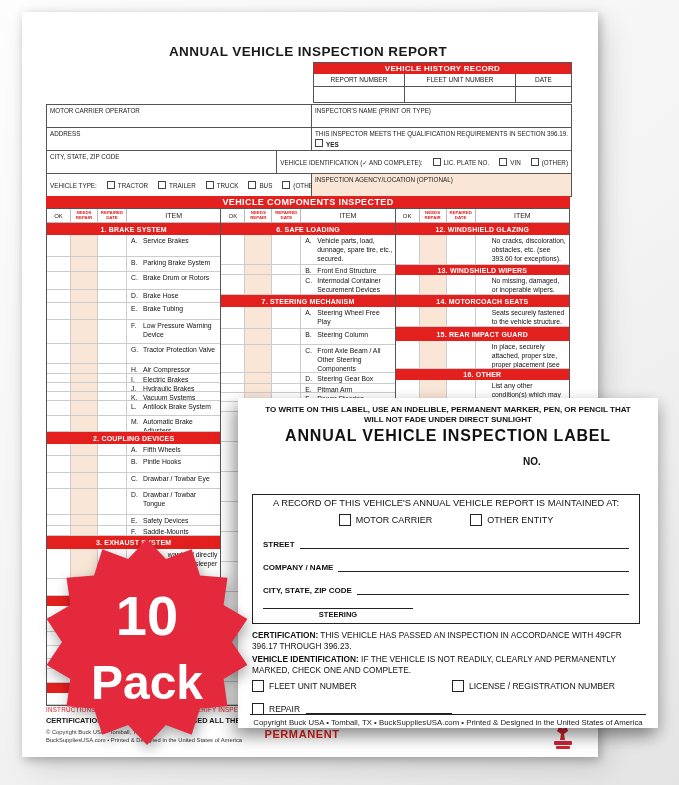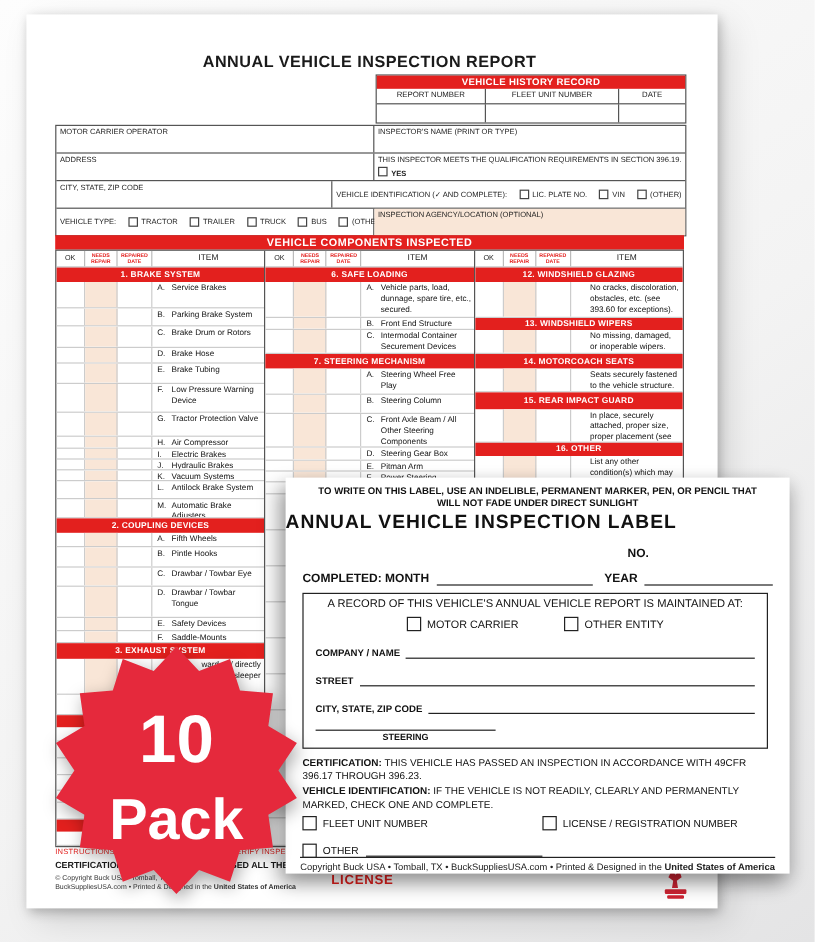--- a/index.html
+++ b/index.html
@@ -52,28 +52,28 @@
   .ltr{width:12px;flex:none;}
   .txt{flex:1;}
   .c-it.desc{display:block;padding-left:16px;}
   .c-it.frag{display:block;text-align:right;white-space:pre-line;padding-right:3px;}
   
   .instructions{position:absolute;left:24px;top:694px;font-size:6.3px;color:#e3201e;letter-spacing:.2px;}
   .instructions .chk{color:#666;font-weight:bold;margin-left:6px;}
   .certline{position:absolute;left:24px;top:704px;width:540px;font-size:7.4px;font-weight:bold;color:#1a1a1a;white-space:nowrap;}
   .copy1{position:absolute;left:24px;top:717px;font-size:5.8px;color:#333;}
   .copy2{position:absolute;left:24px;top:725px;font-size:5.8px;color:#333;}
-  .copy2 .b,.lbl-foot .b{font-weight:bold;margin-top:16px;}
+  .copy2 .b,.lbl-foot .b{font-weight:normal;margin-top:16px;}
   .original{position:absolute;left:225px;top:716px;width:110px;text-align:center;font-size:11px;font-weight:bold;color:#e3201e;letter-spacing:.6px;}
   .buck-logo{position:absolute;left:528px;top:712px;}
   
   .label-card{position:absolute;left:238px;top:398px;width:420px;height:330px;background:#fff;z-index:2;
               box-shadow:-6px 8px 16px rgba(0,0,0,.33), 3px 6px 14px rgba(0,0,0,.18);color:#111;}
   .lbl-notice{position:absolute;left:24px;top:7px;width:372px;text-align:center;font-size:8px;font-weight:bold;line-height:1.3;}
-  .lbl-title{position:absolute;left:0;top:29px;width:100%;text-align:left;font-size:16px;font-weight:bold;letter-spacing:.8px;}
+  .lbl-title{position:absolute;left:0;top:29px;width:100%;text-align:center;font-size:16px;font-weight:bold;letter-spacing:.8px;}
   .lbl-no{position:absolute;left:285px;top:58px;font-size:10px;font-weight:bold;}
   .lbl-completed{position:absolute;left:14px;top:79px;width:392px;display:flex;align-items:flex-end;font-size:10px;font-weight:bold;}
   .u-seg{border-bottom:1px solid #222;height:10px;}
   .u-month{width:130px;margin:0 10px 0 6px;}
   .u-year{flex:1;margin-left:6px;}
   .rec-box{position:absolute;left:14px;top:96px;width:388px;height:130px;border:1.5px solid #222;box-sizing:border-box;}
   .rec-head{text-align:center;font-size:9.3px;margin-top:3px;}
   .rec-cbs{display:flex;justify-content:center;gap:38px;margin-top:6px;font-size:9px;}
   .cb-lg{display:inline-block;width:10px;height:10px;border:1.3px solid #222;background:#fff;margin-right:5px;flex:none;}
   .cb-item{display:inline-flex;align-items:center;}
@@ -721,58 +721,52 @@
               <div class="c-it desc"></div>
             </div>
           </div>
       </div>
     </div>
 
     <div class="instructions"><span>INSTRUCTIONS: MARK COLUMN ENTRIES TO VERIFY INSPECTION:</span><span class="chk">✓</span></div>
     <div class="certline"><span>CERTIFICATION:</span><span> THIS VEHICLE HAS PASSED ALL THE INSPECTION ITEMS FOR THE ANNUAL VEHICLE INSPECTION IN ACCORDANCE WITH 49 CFR PART 396.</span></div>
     <div class="copy1">© Copyright Buck USA • Tomball, TX</div>
     <div class="copy2"><span>BuckSuppliesUSA.com • Printed &amp; Designed in the </span><span class="b">United States of America</span></div>
-    <div class="original">LICENSE</div>
+    <div class="original">PERMANENT</div>
     <div class="buck-logo">
       <svg width="26" height="28" viewBox="0 0 26 28">
         <path d="M10,1 l3,4 3,-4 2,6 -4,3 1,6 -5,0 1,-6 -4,-3 z" fill="#cf2433"></path>
         <rect x="4" y="17" width="18" height="4" rx="1" fill="#cf2433"></rect>
         <rect x="6" y="22" width="14" height="3" rx="1" fill="#cf2433"></rect>
       </svg>
     </div>
   </div>
 
   <div class="label-card">
     <div class="lbl-notice">TO WRITE ON THIS LABEL, USE AN INDELIBLE, PERMANENT MARKER, PEN, OR PENCIL THAT WILL NOT FADE UNDER DIRECT SUNLIGHT</div>
     <div class="lbl-title">ANNUAL VEHICLE INSPECTION LABEL</div>
     <div class="lbl-no">NO.</div>
-    <div class="lbl-completed">
-      <span>COMPLETED: MONTH</span>
-      <span class="u-seg u-month"></span>
-      <span>YEAR</span>
-      <span class="u-seg u-year"></span>
-    </div>
     <div class="rec-box">
       <div class="rec-head">A RECORD OF THIS VEHICLE'S ANNUAL VEHICLE REPORT IS MAINTAINED AT:</div>
       <div class="rec-cbs">
         <span class="cb-item">
             <span class="cb-lg"></span>
             <span>MOTOR CARRIER</span>
           </span>
         <span class="cb-item">
             <span class="cb-lg"></span>
             <span>OTHER ENTITY</span>
           </span>
       </div>
       <div class="rec-field">
-          <span>COMPANY / NAME</span>
+          <span>STREET</span>
           <span class="u-seg"></span>
         </div>
       <div class="rec-field">
-          <span>STREET</span>
+          <span>COMPANY / NAME</span>
           <span class="u-seg"></span>
         </div>
       <div class="rec-field">
           <span>CITY, STATE, ZIP CODE</span>
           <span class="u-seg"></span>
         </div>
       <div class="rec-bottom">
         <div class="o-seg o-tel">STEERING</div>
       </div>
     </div>
@@ -782,21 +776,21 @@
       <span class="cb-item">
           <span class="cb-lg"></span>
           <span>FLEET UNIT NUMBER</span>
         </span>
       <span class="cb-item">
           <span class="cb-lg"></span>
           <span>LICENSE / REGISTRATION NUMBER</span>
         </span>
       <span class="cb-item">
           <span class="cb-lg"></span>
-          <span>OTHER</span>
+          <span>REPAIR</span>
           <span class="other-line"></span>
         </span>
     </div>
     <div class="lbl-foot"><span>Copyright Buck USA • Tomball, TX • BuckSuppliesUSA.com • Printed &amp; Designed in the </span><span class="b">United States of America</span></div>
   </div>
 
   <div class="badge">
     <svg width="210" height="210" viewBox="0 0 210 210">
       <polygon id="star" points="105.0,2.0 123.9,22.1 149.7,12.2 158.0,38.5 185.5,40.8 181.6,68.1 205.4,82.1 190.0,105.0 205.4,127.9 181.6,141.9 185.5,169.2 158.0,171.5 149.7,197.8 123.9,187.9 105.0,208.0 86.1,187.9 60.3,197.8 52.0,171.5 24.5,169.2 28.4,141.9 4.6,127.9 20.0,105.0 4.6,82.1 28.4,68.1 24.5,40.8 52.0,38.5 60.3,12.2 86.1,22.1" fill="#e5293c"></polygon>
       <text x="105" y="98" font-size="56" id="badge-l1">10</text>

